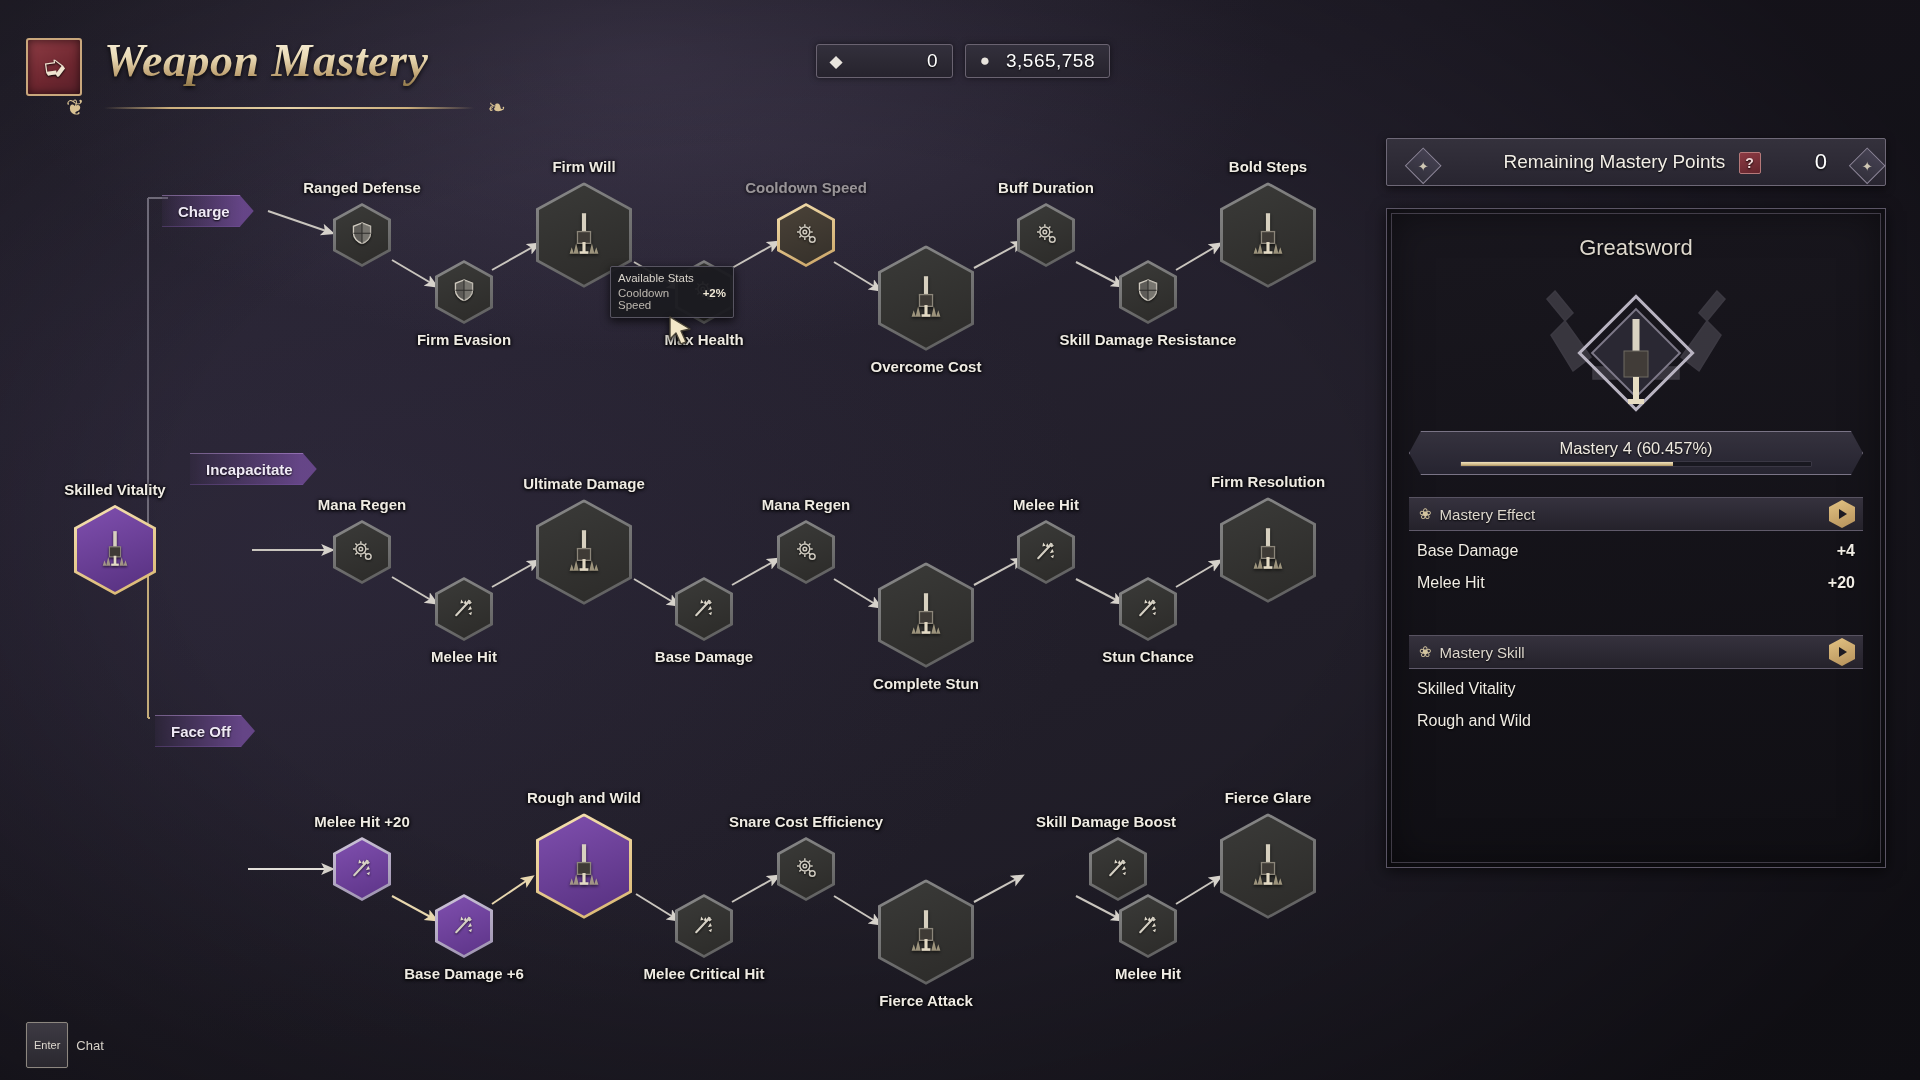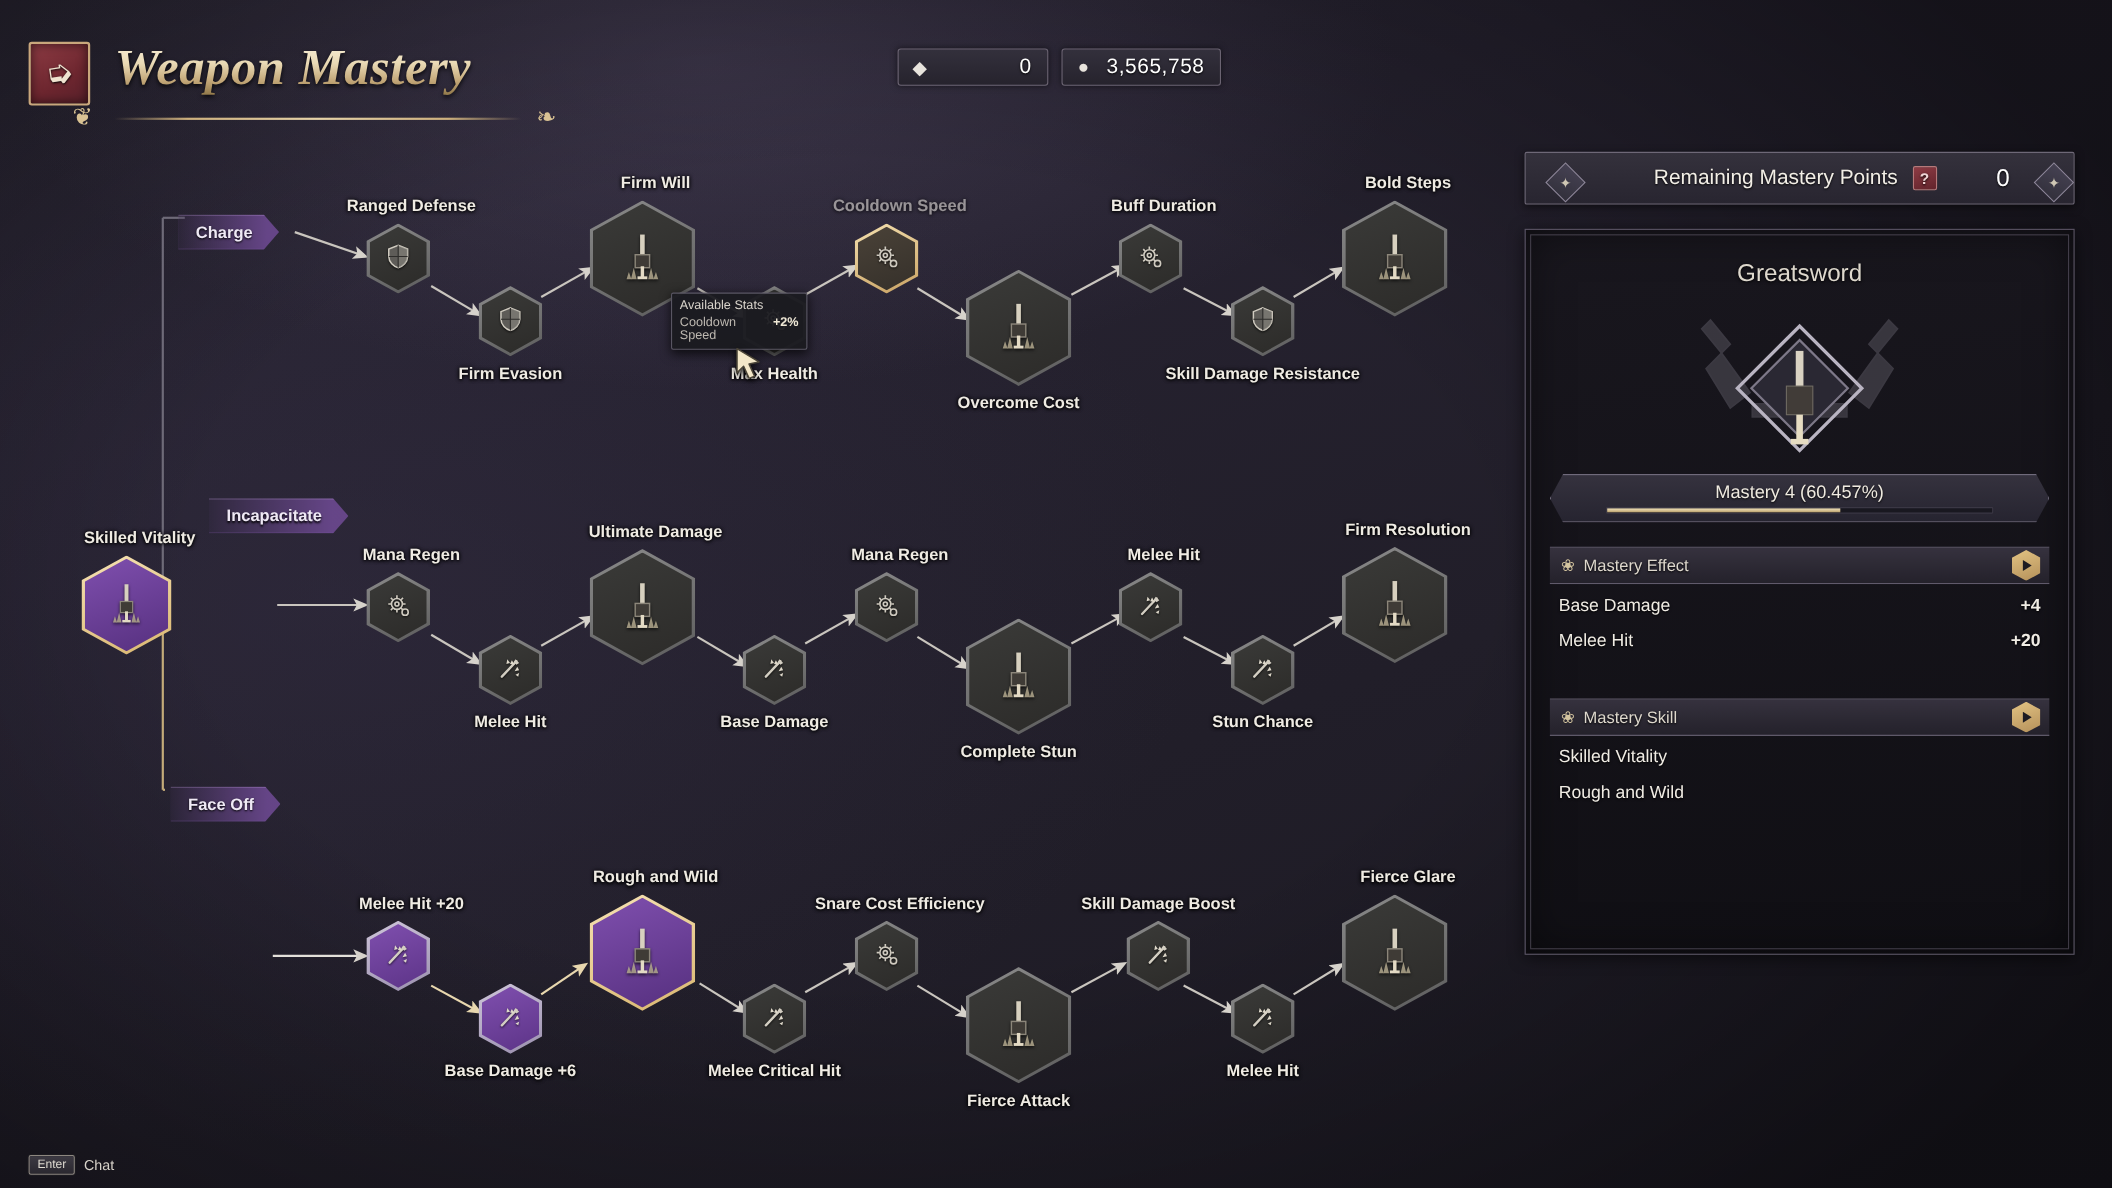--- a/index.html
+++ b/index.html
@@ -78,21 +78,21 @@
   .node.glow .hex .inner{background:linear-gradient(160deg,#7f4fae,#56307f);}
   .node.hover .hex{background:linear-gradient(160deg,#f3dfae,#c9a263);
     box-shadow:0 0 10px 2px rgba(230,190,115,.45);}
   .node.hover .hex .inner{background:linear-gradient(160deg,#4a4238,#35302a);}
 
   .ic{font-size:18px;color:#cfc9bd;line-height:1;filter:drop-shadow(0 1px 1px rgba(0,0,0,.7));}
   .node.active .ic,.node.glow .ic{color:#f2ece2;}
 
   .nlabel{position:absolute;left:50%;transform:translateX(-50%);white-space:nowrap;
     font-size:15px;font-weight:700;color:#efebe3;text-shadow:0 1px 3px #000,0 0 4px #000;}
-  .nlabel.top{bottom:calc(100% + 7px);margin-left:12px;}
+  .nlabel.top{bottom:calc(100% + 7px);}
   .nlabel.bot{top:calc(100% + 7px);}
 
   
   #tooltip{position:absolute;left:610px;top:146px;width:124px;
     background:rgba(26,26,32,.95);border:1px solid #585562;border-radius:2px;
     padding:5px 7px 6px;box-shadow:0 3px 10px rgba(0,0,0,.7);z-index:40;}
   #tooltip .tt-h{font-size:11.5px;color:#d9d4cb;margin-bottom:3px;}
   #tooltip .tt-r{display:flex;justify-content:space-between;gap:10px;font-size:11.5px;color:#bdb8b0;}
   #tooltip .tt-r .v{color:#efe8d6;font-weight:700;}
   #cursor{position:absolute;left:668px;top:196px;width:26px;height:28px;z-index:41;
@@ -144,21 +144,21 @@
   .row{display:flex;justify-content:space-between;align-items:center;height:32px;padding:0 8px;
     font-size:16px;color:#f0ece4;text-shadow:0 1px 2px #000;}
   .row .rv{font-weight:700;}
 
   #sect1{top:288px;} #rows1{top:326px;}
   #sect2{top:426px;} #rows2{top:464px;}
 
   
   #footer{position:absolute;left:26px;bottom:12px;display:flex;align-items:center;gap:8px;}
   #footer .key{font-size:11px;color:#ded9d0;border:1px solid #8d8780;border-radius:2px;
-    padding:2px 7px;background:linear-gradient(180deg,#3d3a43,#2a282f);box-shadow:0 0 0 1px #1b1a20;}
+    padding:16px 7px;background:linear-gradient(180deg,#3d3a43,#2a282f);box-shadow:0 0 0 1px #1b1a20;}
   #footer .ft{font-size:13px;color:#d7d2c9;}
 </style>
 </head>
 <body>
 
 <div class="vignette"></div>
 
 <div id="header">
   <div id="crest">
     <div class="glyph">➭</div>
@@ -653,21 +653,21 @@
                   <path d="M5 33 L7 25 L9 33 Z"></path>
                   <path d="M17 33 L19 25 L21 33 Z"></path>
                   <path d="M2 33 L3.6 28 L5.4 33 Z"></path>
                   <path d="M20.6 33 L22.4 28 L24 33 Z"></path>
                 </g>
               </svg></span>
           </div>
         </div>
         <div class="nlabel bot">Fierce Attack</div>
       </div>
-      <div class="node locked" style="left: 1041px; top: 749px; padding-left: 24px;">
+      <div class="node locked" style="left: 1106px; top: 749px; padding-left: 24px;">
         <div class="hex" style="width: 58px; height: 63.8px;">
           <div class="inner">
             <span class="ic" style="transform: scale(0.935484);"><svg viewBox="0 0 26 26" width="23" height="23">
                 <path d="M3 22 L19 5" stroke="#d3cec2" stroke-width="2.6" stroke-linecap="round"></path>
                 <path d="M18 3 L22 7 L19 9 L16 6 Z" fill="#d3cec2"></path>
                 <g fill="#ded8ca">
                   <path d="M14 4 L17 9 L12 8 Z"></path>
                   <path d="M20 11 L17 16 L22 15 Z"></path>
                   <path d="M9 3 L12 7 L8 8 Z"></path>
                   <path d="M22 18 L18 20 L21 22 Z"></path>

